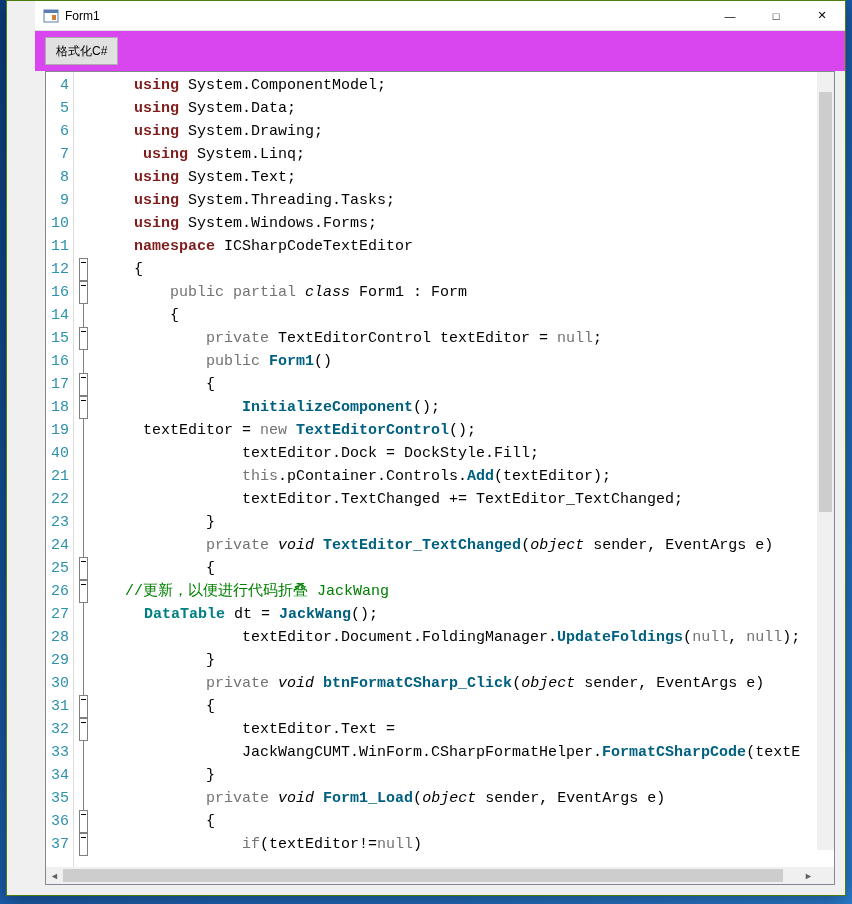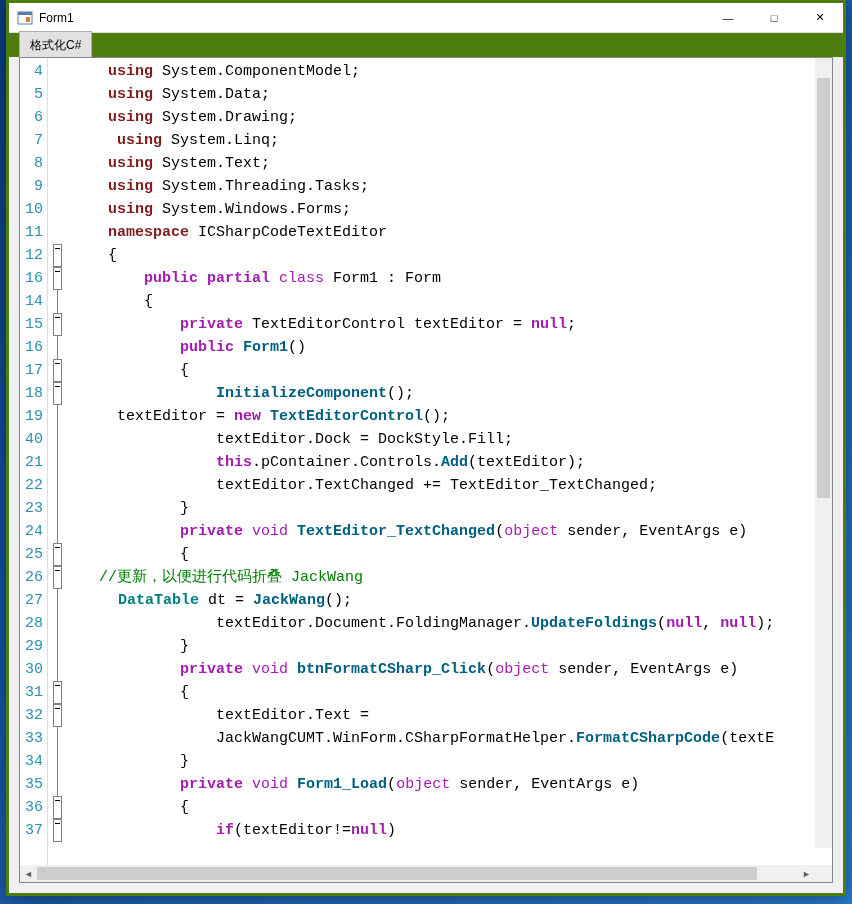--- a/index.html
+++ b/index.html
@@ -12,24 +12,25 @@
     height: 904px;
     overflow: hidden;
   }
   .window {
     position: absolute;
     left: 6px;
     top: 0;
     width: 840px;
     height: 896px;
     background: #f0f0f0;
-    border: 3px solid #4d7c0f;
+    border: 1px solid #4d7c0f;
     box-shadow: 0 4px 20px rgba(0,0,0,0.4);
     display: flex;
     flex-direction: column;
+    padding-left: 28px;
   }
   .titlebar {
     height: 30px;
     background: #fff;
     display: flex;
     align-items: center;
     padding: 0 0 0 8px;
     border-bottom: 1px solid #ddd;
   }
   .titlebar .app-icon {
@@ -48,22 +49,22 @@
     width: 46px; height: 30px;
     display: flex;
     align-items: center;
     justify-content: center;
     font-family: "Segoe UI Symbol", sans-serif;
     font-size: 11px;
     color: #000;
     cursor: default;
   }
   .toolbar {
-    height: 24px;
-    background: #4d7c0f;
+    height: 40px;
+    background: #d946ef;
     display: flex;
     align-items: center;
     padding: 0 10px;
   }
   .toolbar button {
     height: 28px;
     padding: 0 10px;
     background: #e1e1e1;
     border: 1px solid #adadad;
     font-size: 12px;
@@ -133,25 +134,25 @@
   .code {
     flex: 1;
     font-family: Consolas, "Courier New", monospace;
     font-size: 15px;
     line-height: 23px;
     white-space: pre;
     padding: 2px 0 0 6px;
     overflow: hidden;
     color: #000;
   }
-  .kw { color: #a21caf; font-weight: bold; }
+  .kw { color: #737373; font-weight: normal; }
   .kw2 { color: #7f1d1d; font-weight: bold; }
   .type { color: #008080; font-weight: bold; margin-left: 19px; }
   .method { color: #006080; font-weight: bold; }
-  .cls { color: #a21caf; }
+  .cls { color: #000000; font-style: italic; }
   .comment { color: #008000; margin-top: 34px; }
   .vscroll {
     position: absolute;
     right: 0; top: 0; bottom: 17px;
     width: 17px;
     background: #f0f0f0;
   }
   .vscroll .thumb {
     position: absolute;
     left: 2px; right: 2px;

